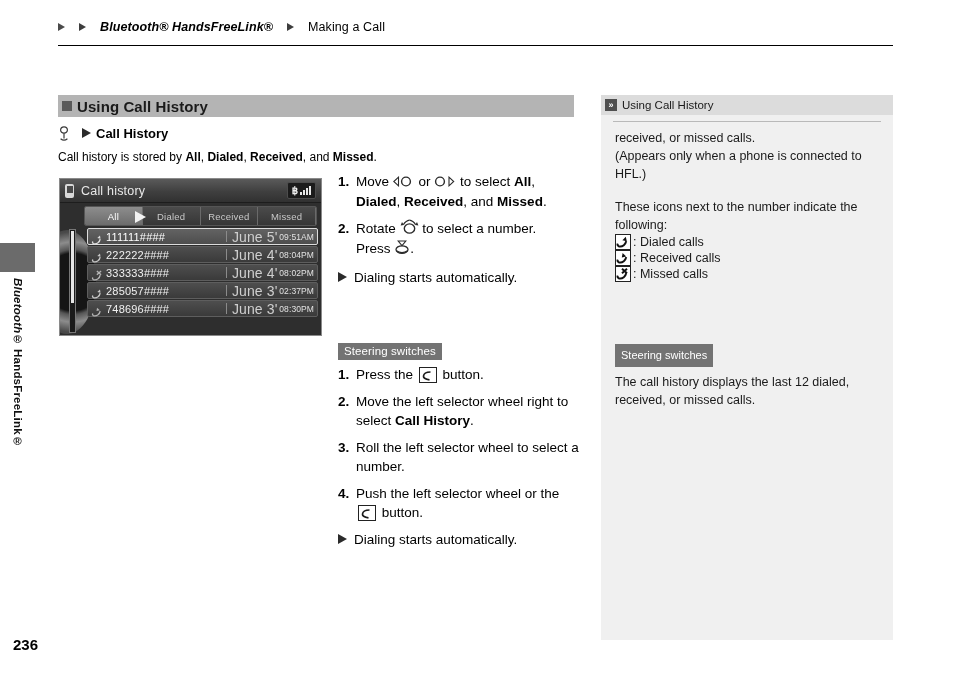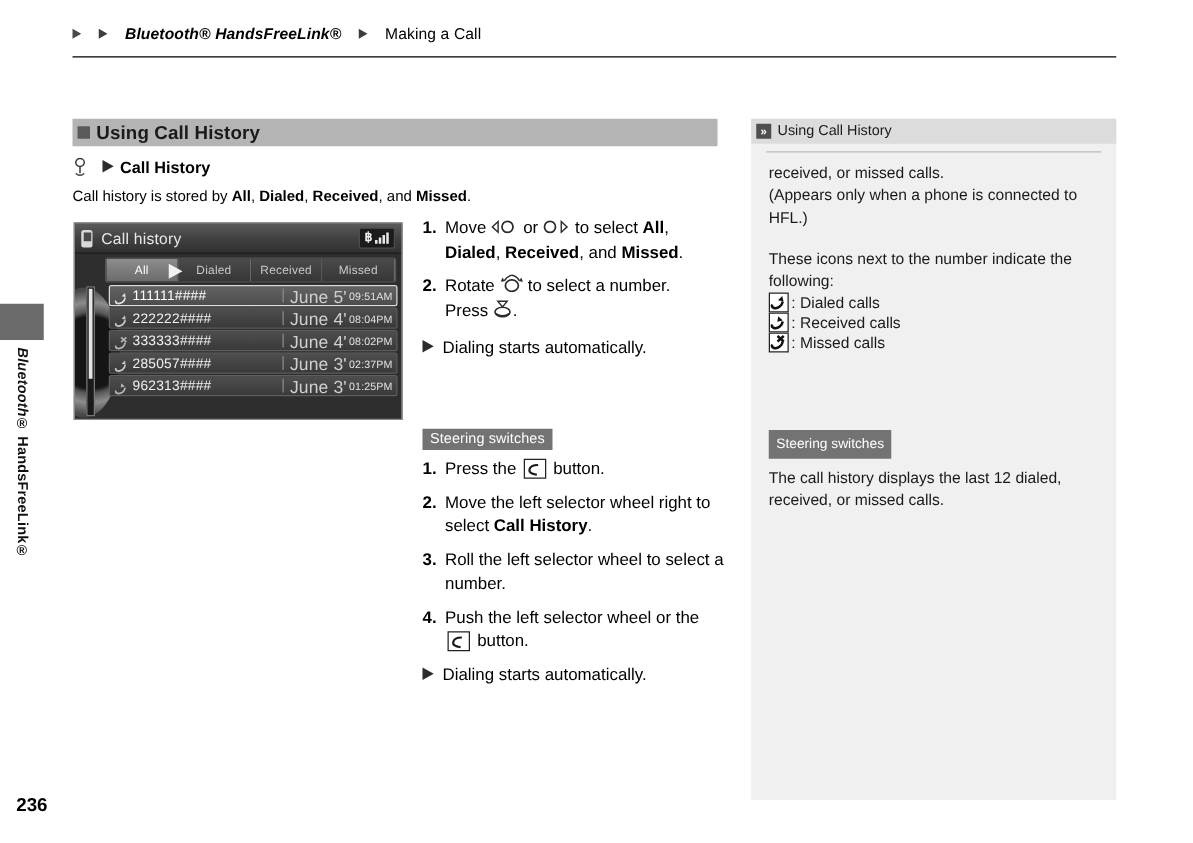--- a/index.html
+++ b/index.html
@@ -632,24 +632,24 @@
         <span class="dev-row-time">02:37PM</span>
       </div>
 
       <div class="dev-row">
         <span class="dev-row-ic">
           <svg width="11" height="11" viewBox="0 0 12 12">
               <path d="M2 8.2 Q1.2 9.6 2.6 10.4 Q5 11.4 7.6 9.6 Q9.6 8 10 5.6" stroke="#b4b4b4" stroke-width="1.5" fill="none"></path>
               <path d="M6.6 1.8 L6 5.4 L9.6 4.6 Z" fill="#b4b4b4"></path>
             </svg>
         </span>
-        <span class="dev-row-num">962313####</span>
+        <span class="dev-row-num">748696####</span>
         <span class="dev-row-sep"></span>
         <span class="dev-row-date">June 3'</span>
-        <span class="dev-row-time">01:25PM</span>
+        <span class="dev-row-time">08:30PM</span>
       </div>
 
 
     </div>
   </div>
 </div>
 
 <div class="steps">
   <div class="step">
     <span class="step-num">1.</span>

